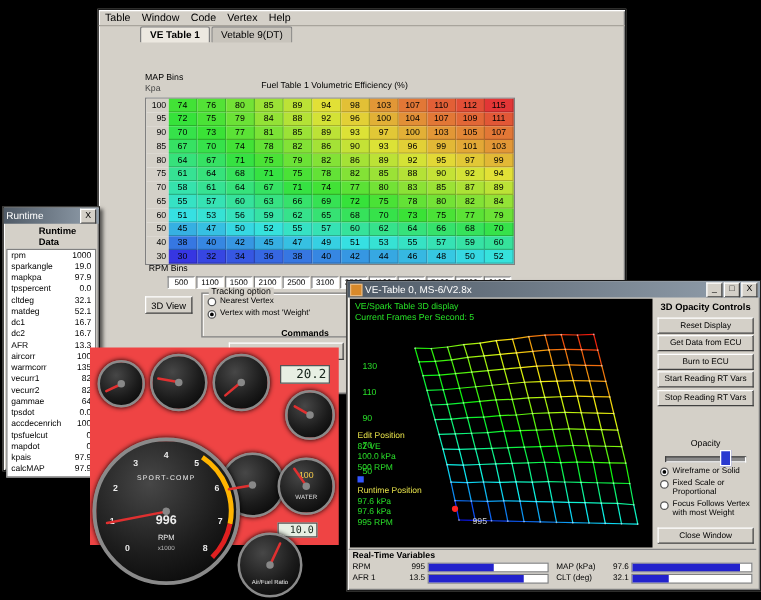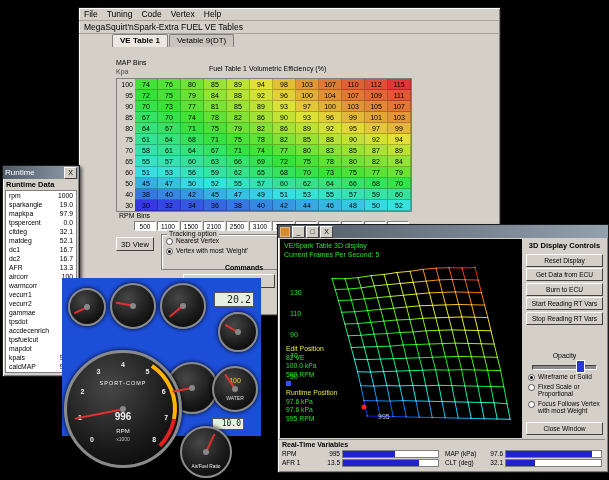--- a/index.html
+++ b/index.html
@@ -37,27 +37,27 @@
   .btn{background:#d4d0c8;border:1px solid;border-color:#fff #404040 #404040 #fff;
        font-size:7.5px;font-family:"Liberation Sans",sans-serif;padding:0 3px;cursor:default;}
   .groupbox{position:absolute;border:1px solid #808080;box-shadow:inset 1px 1px 0 #fff;}
   .groupbox .legend{position:absolute;top:-5px;left:5px;background:#d4d0c8;padding:0 2px;font-size:7px;}
   .radio-row{display:flex;align-items:flex-start;gap:3px;margin:2px 4px;font-size:6.5px;line-height:1.15;}
   .radio{width:7px;height:7px;border-radius:50%;background:#fff;border:1px solid #555;
          box-sizing:border-box;position:relative;flex:0 0 auto;margin-top:1px;}
   .radio.sel::after{content:"";position:absolute;left:1px;top:1px;width:3px;height:3px;
                     background:#000;border-radius:50%;}
   
-  .list-heading{font-size:7.5px;font-weight:bold;padding:1px 3px;}
+  .list-heading{font-size:7.5px;font-weight:bold;padding:1px 3px;margin-left:25px;}
   .white-list{background:#fff;border:1px solid #808080;margin:0 2px 2px 2px;}
   .rt-row{display:flex;justify-content:space-between;font-size:6.8px;line-height:9px;padding:0 3px;}
   .ecu-item{margin:1px 3px;height:9px;font-size:6.5px;font-weight:bold;text-align:center;
             line-height:9px;border:1px solid #8a867e;}
   
-  #gauge-backing{position:absolute;left:62px;top:278px;width:199px;height:158px;background:#1d4ed8;z-index:3;}
+  #gauge-backing{position:absolute;left:72px;top:278px;width:199px;height:158px;background:#ef4444;z-index:3;}
   .gauge{position:absolute;border-radius:50%;border:2px solid #8a8a8a;box-sizing:border-box;
          background:radial-gradient(circle at 38% 30%, #474747 0%, #1c1c1c 55%, #000 100%);
          box-shadow:0 0 4px #000;}
   .needle{position:absolute;left:calc(50% - 1px);bottom:50%;width:2px;height:42%;background:#e03030;
           transform-origin:50% 100%;border-radius:1px;z-index:2;}
   .hub{position:absolute;left:calc(50% - 3px);top:calc(50% - 3px);width:6px;height:6px;
        border-radius:50%;background:#888;z-index:3;}
   .lcd{position:absolute;background:#e7efe3;color:#15241a;font-family:"DejaVu Sans Mono",monospace;
        text-align:right;border:1px solid #555;padding:0 2px;box-sizing:border-box;}
   .tach-text{position:absolute;left:0;right:0;text-align:center;color:#eee;}
@@ -85,27 +85,26 @@
   .rt-item .bar{flex:1;height:6px;background:#fff;border:1px solid #808080;position:relative;}
   .rt-item .bar i{position:absolute;left:0;top:0;bottom:0;background:#2222cc;}
 </style>
 </head>
 <body>
 
 <div id="desktop">
 
   <div class="window" id="main-window" style="left:78px;top:7px;width:421px;height:307px;z-index:1;">
     <div class="menubar" id="main-menu">
-        <span class="menu-item">File</span>
-        <span class="menu-item">Tuning</span>
+        <span class="menu-item">Table</span>
+        <span class="menu-item">Window</span>
         <span class="menu-item">Code</span>
         <span class="menu-item">Vertex</span>
         <span class="menu-item">Help</span>
       </div>
-    <div class="app-header">MegaSquirt'nSpark-Extra FUEL VE Tables</div>
     <div class="tabs" id="main-tabs">
         <div class="tab active">VE Table 1</div>
         <div class="tab">Vetable 9(DT)</div>
       </div>
 
     <div class="small-label" style="left:37px;top:51px;">MAP Bins</div>
     <div class="small-label" style="left:37px;top:60px;color:#444;">Kpa</div>
     <div class="small-label" style="left:130px;top:57px;">Fuel Table 1 Volumetric Efficiency (%)</div>
 
     <div class="ve-grid" id="ve-grid">
@@ -480,20 +479,21 @@
     <div class="gauge" style="left:118px;top:148px;width:52px;height:52px;">
       <div class="tach-text" style="bottom:7px;top:auto;font-size:4.8px;color:#eee;">Air/Fuel Ratio</div>
       <div class="needle" style="transform: rotate(25deg);"></div>
         <div class="hub"></div>
     </div>
   </div>
 
   <div class="window" id="w3d" style="left:277px;top:224px;width:330px;height:247px;z-index:4;">
     <div class="titlebar">
       <span class="tb-icon"></span>
+      <span class="tb-title">VE-Table 0, MS-6/V2.8x</span>
       <span class="tb-btns">
         <span class="tb-btn">_</span>
         <span class="tb-btn">□</span>
         <span class="tb-btn">X</span>
       </span>
     </div>
 
     <div class="plot">
       <div class="plot-head">
         <div>VE/Spark Table 3D display</div>
@@ -925,21 +925,21 @@
         </div>
       <div class="pos-block" id="runtime-pos" style="left:6px;top:150px;">
           <div class="pos-title">Runtime Position</div>
           <div>97.6 kPa</div>
           <div>97.6 kPa</div>
           <div>995 RPM</div>
         </div>
     </div>
 
     <div class="c3d">
-      <div class="c3d-title">3D Display Controls</div>
+      <div class="c3d-title">3D Opacity Controls</div>
       <div id="c3d-btns">
           <button class="btn">Reset Display</button>
           <button class="btn">Get Data from ECU</button>
           <button class="btn">Burn to ECU</button>
           <button class="btn">Start Reading RT Vars</button>
           <button class="btn">Stop Reading RT Vars</button>
         </div>
       <div class="opacity-label">Opacity</div>
       <div class="slider">
         <div class="track"></div>

